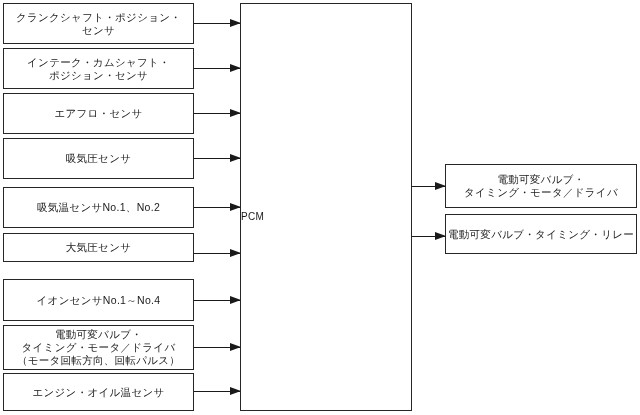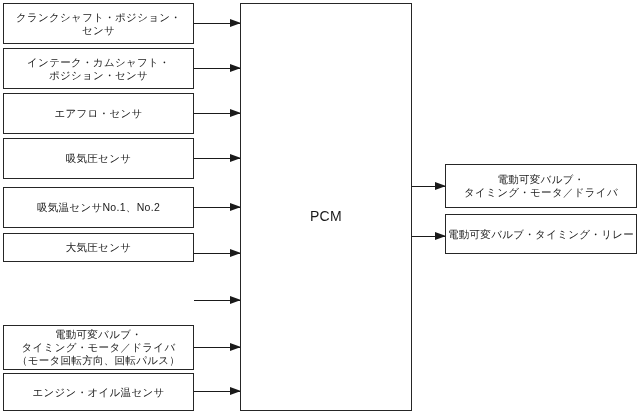--- a/index.html
+++ b/index.html
@@ -33,22 +33,21 @@
     font-size:10.5px;
     line-height:13px;
     letter-spacing:0.3px;
     color:var(--text);
   }
   .input-box{left:3px;width:191px;}
   .output-box{left:445px;width:192px;}
   .pcm-box{left:240px;top:3px;width:172px;height:408px;}
   .pcm-label{
     position:absolute;left:0;right:0;top:206px;
-    text-align:center;
-    font-size:14px;line-height:13px;
+    font-size:10px;line-height:13px;
     letter-spacing:0.3px;
     color:var(--text);
   }
   .arrow{
     position:absolute;
     height:1px;
     background:var(--arrow);
   }
   .arrow::after{
     content:"";
@@ -80,20 +79,23 @@
   </div>
   <div class="box input-box" style="top:138px;height:41px">
     <span class="label">吸気圧センサ</span>
   </div>
   <div class="box input-box" style="top:187px;height:41px">
     <span class="label">吸気温センサNo.1、No.2</span>
   </div>
   <div class="box input-box" style="top:233px;height:29px">
     <span class="label">大気圧センサ</span>
   </div>
+  <div class="box input-box" style="top:279px;height:42px">
+    <span class="label">イオンセンサNo.1～No.4</span>
+  </div>
   <div class="box input-box" style="top:325px;height:45px">
     <span class="label">電動可変バルブ・
 タイミング・モータ／ドライバ
 （モータ回転方向、回転パルス）</span>
   </div>
   <div class="box input-box" style="top:373px;height:38px">
     <span class="label">エンジン・オイル温センサ</span>
   </div>
 
   <div class="arrow arrow-in" style="top:23px"></div>

